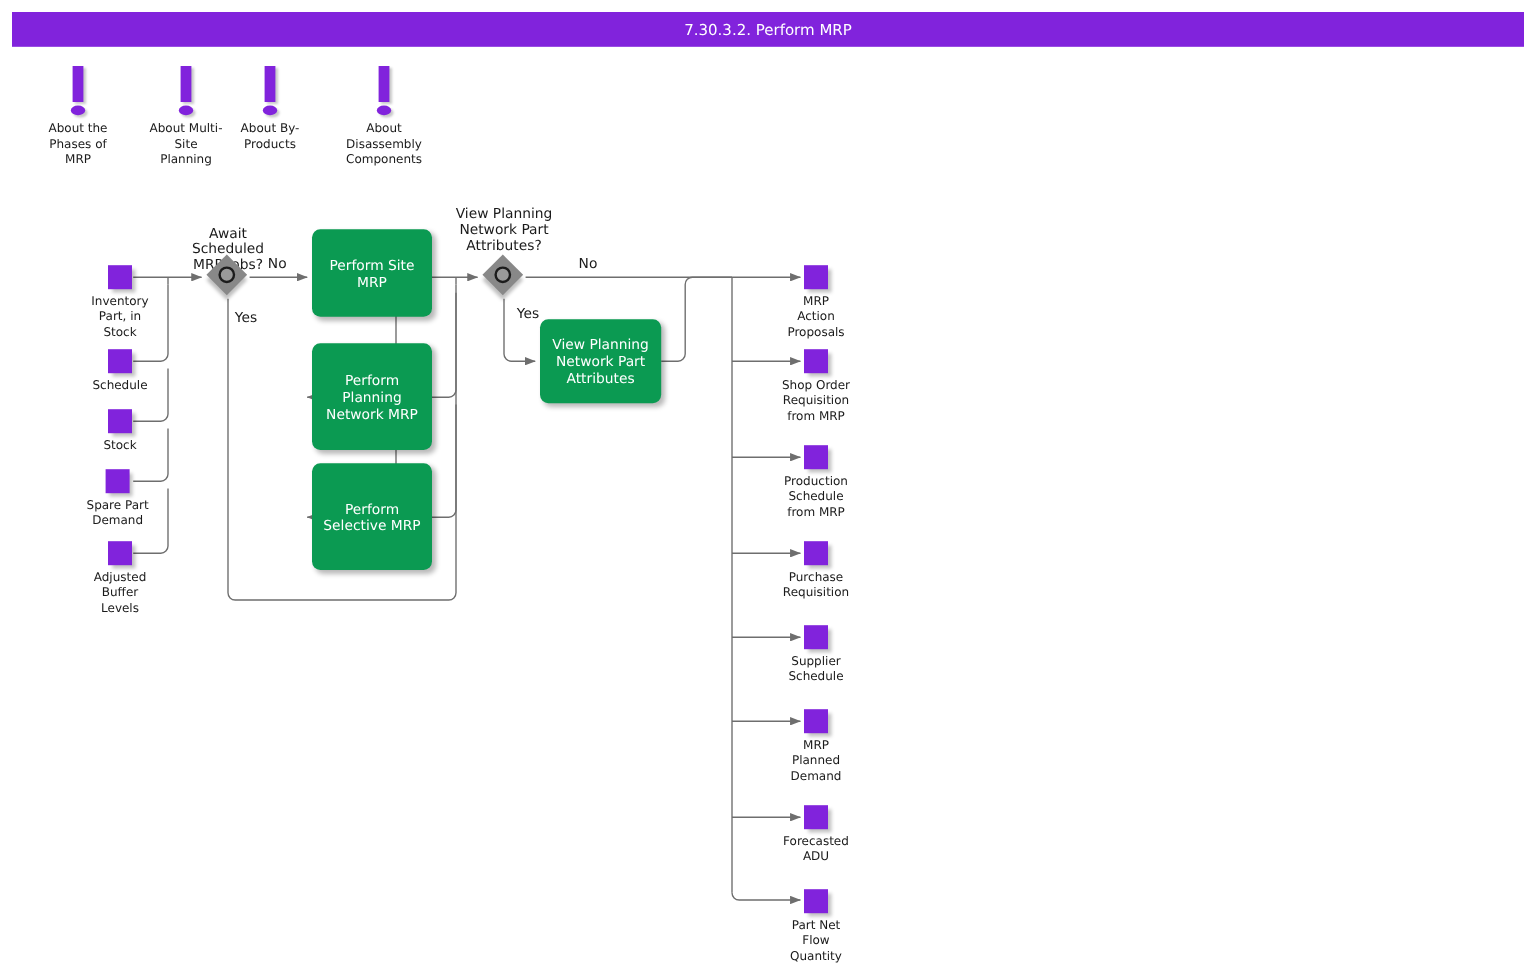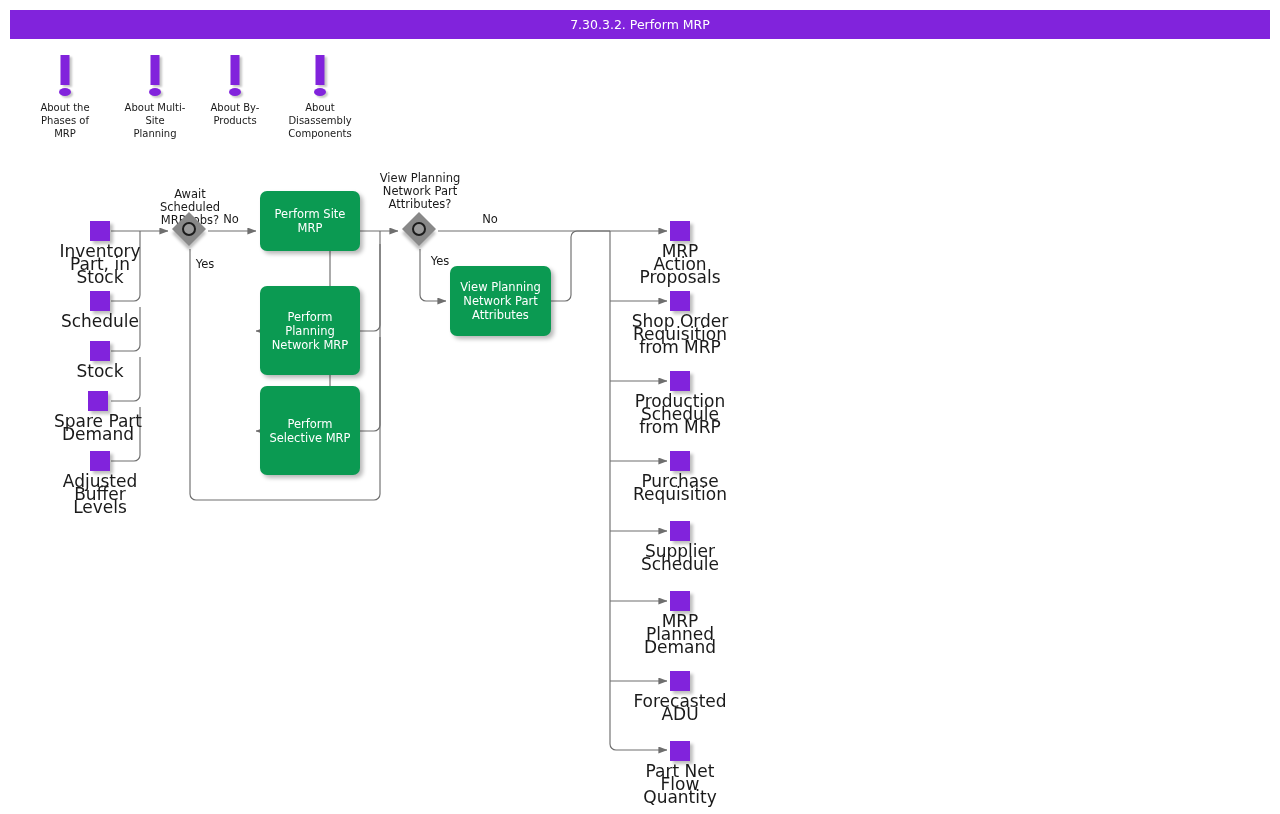--- a/index.html
+++ b/index.html
@@ -45,21 +45,21 @@
   
   .ent{position:absolute;}
   .ent .sq{
     position:absolute;left:50%;top:0;transform:translateX(-50%);
     width:20px;height:20px;background:#8123DC;
     box-shadow:3px 3px 3px rgba(0,0,0,.25);
   }
   .ent .lbl{
     position:absolute;left:50%;top:24px;transform:translateX(-50%);
     width:130px;text-align:center;
-    font-size:17px;line-height:13px;color:#1a1a1a;white-space:pre-line;
+    font-size:10px;line-height:13px;color:#1a1a1a;white-space:pre-line;
   }
 
   
   .proc{
     position:absolute;background:#0B9A52;border-radius:7px;
     box-shadow:3px 3px 4px rgba(0,0,0,.28);
     display:flex;align-items:center;justify-content:center;
     color:#ffffff;font-size:11.5px;line-height:14px;text-align:center;
     white-space:pre-line;
   }
@@ -157,21 +157,21 @@
   <div class="note" style="left:110px;top:55px;width:90px;">
     <div class="bang">
       <div class="bar"></div>
       <div class="dot"></div>
     </div>
     <div class="lbl">About Multi-
 Site
 Planning</div>
   </div>
 
-  <div class="note" style="left:190px;top:55px;width:90px;">
+  <div class="note" style="left:180px;top:55px;width:90px;">
     <div class="bang">
       <div class="bar"></div>
       <div class="dot"></div>
     </div>
     <div class="lbl">About By-
 Products</div>
   </div>
 
   <div class="note" style="left:265px;top:55px;width:110px;">
     <div class="bang">
@@ -216,21 +216,21 @@
   <div class="flab" style="left:140px;top:188px;width:100px;">Await
 Scheduled
 MRP Jobs?</div>
   <div class="dec" style="left:174px;top:214px;">
     <div class="dia"></div>
     <div class="ring"></div>
   </div>
   <div class="flab left" style="left:216px;top:213px;width:30px;">No</div>
   <div class="flab left" style="left:190px;top:258px;width:30px;">Yes</div>
 
-  <div class="proc" style="left:260px;top:191px;width:100px;height:60px;">Perform Site
+  <div class="proc" style="left:260px;top:191px;width:100px;height:73px;">Perform Site
 MRP</div>
 
   <div class="proc" style="left:260px;top:286px;width:100px;height:89px;">Perform
 Planning
 Network MRP</div>
 
   <div class="proc" style="left:260px;top:386px;width:100px;height:89px;">Perform
 Selective MRP</div>
 
   <div class="flab" style="left:355px;top:172px;width:130px;">View Planning

